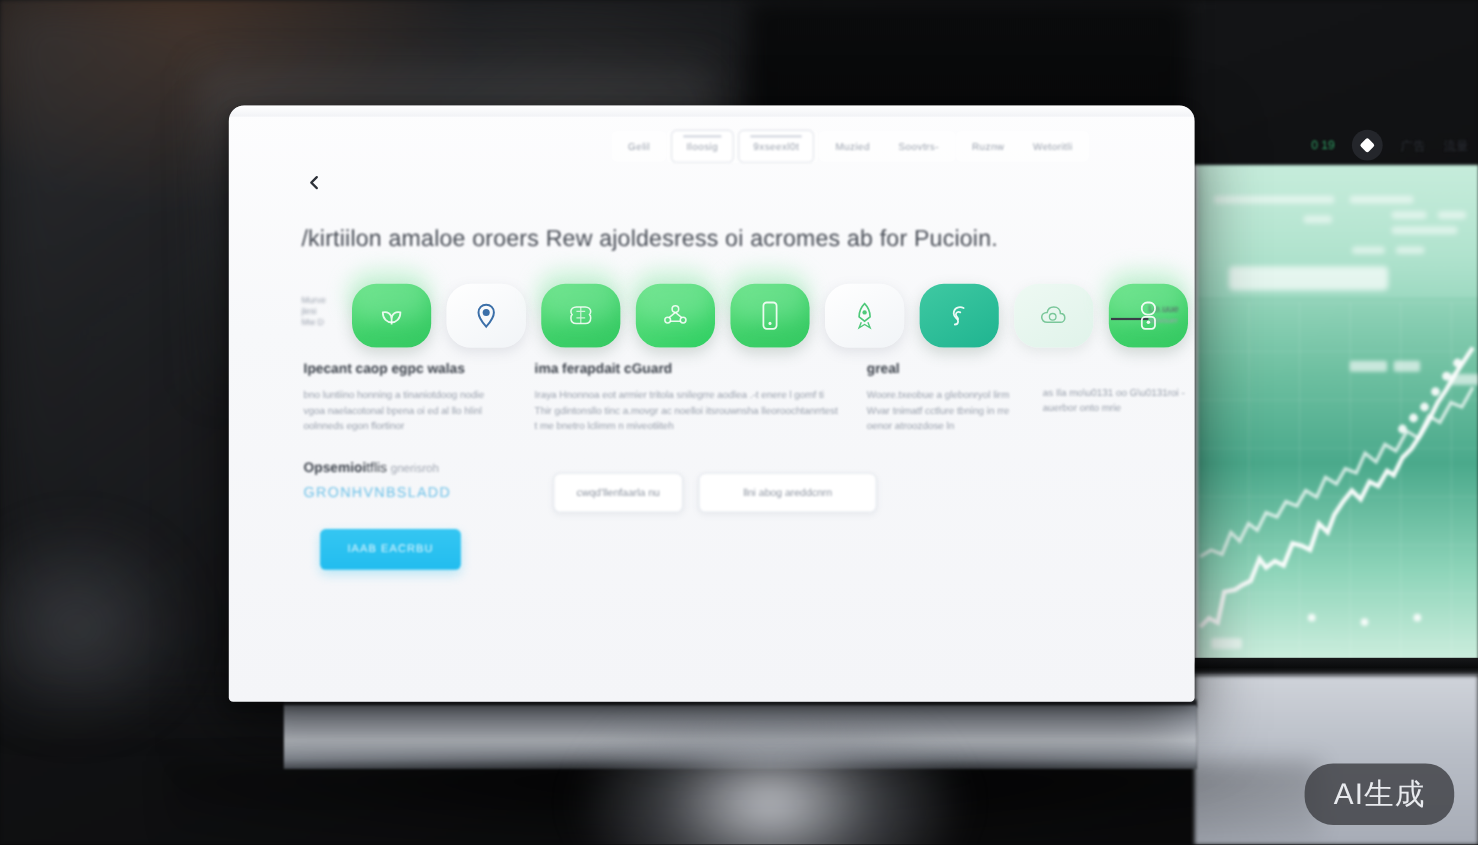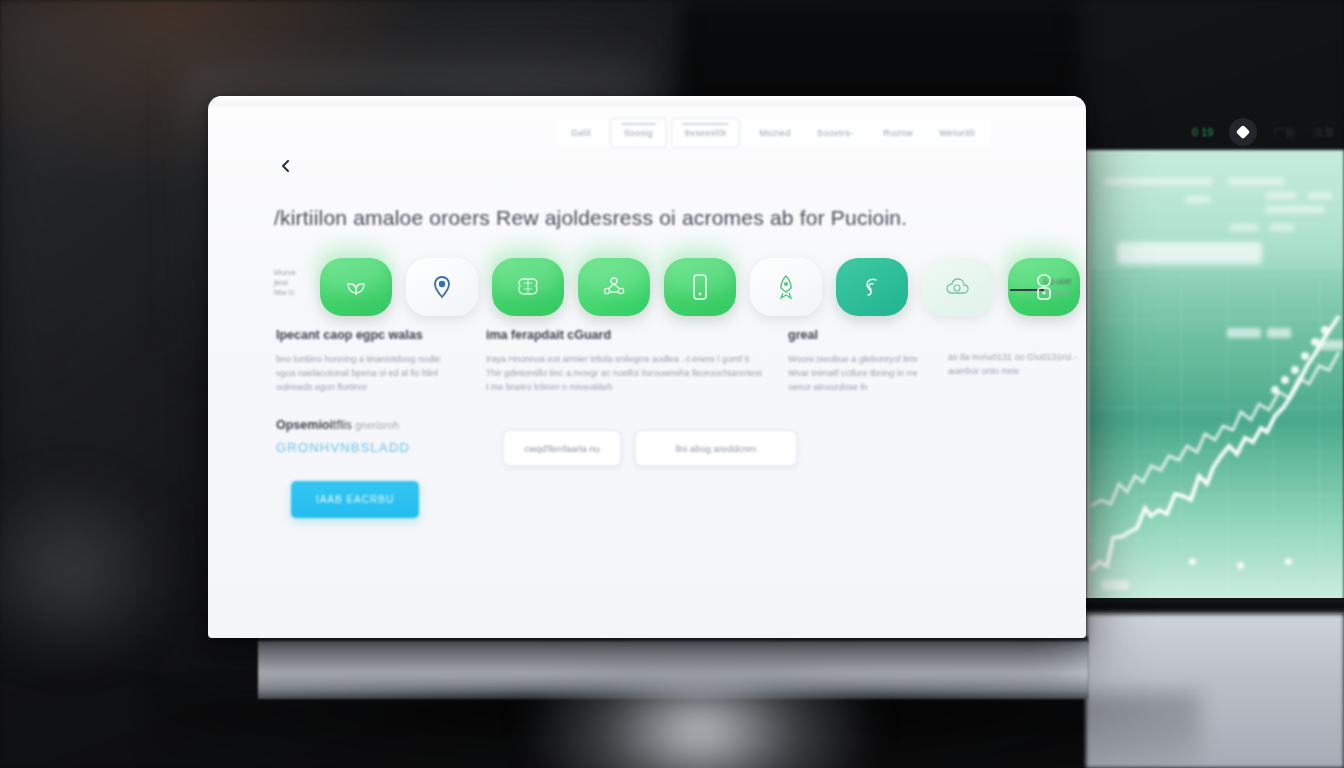--- a/index.html
+++ b/index.html
@@ -507,14 +507,15 @@
 
   <div class="top-icons">
     <div class="ti-text">0 19</div>
     <div class="ti-dark">
       <div class="dia"></div>
     </div>
     <div class="ti-cjk">广告</div>
     <div class="ti-cjk">流量</div>
   </div>
 
+  <div class="ai-badge">AI生成</div>
 
 </div>
 
 </body></html>

